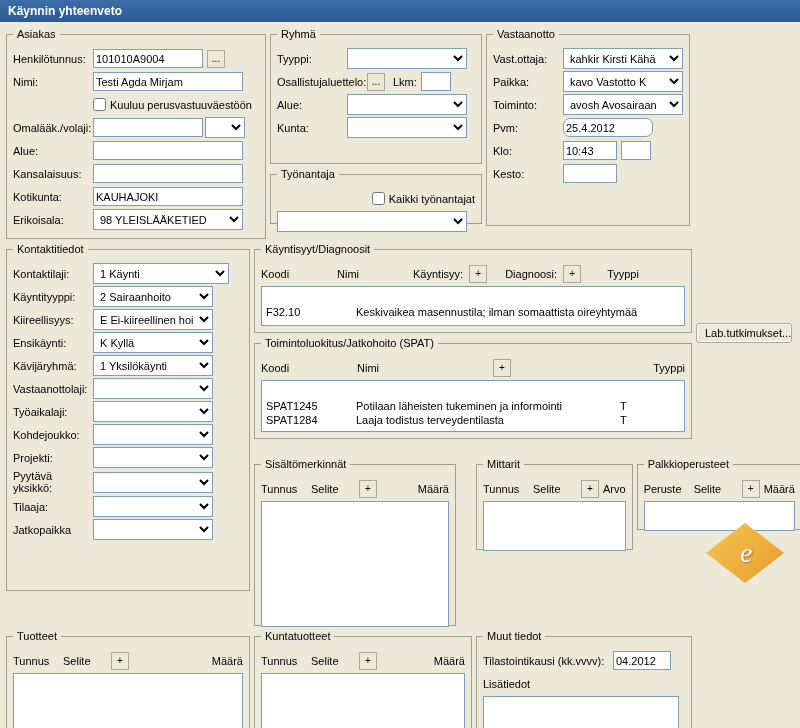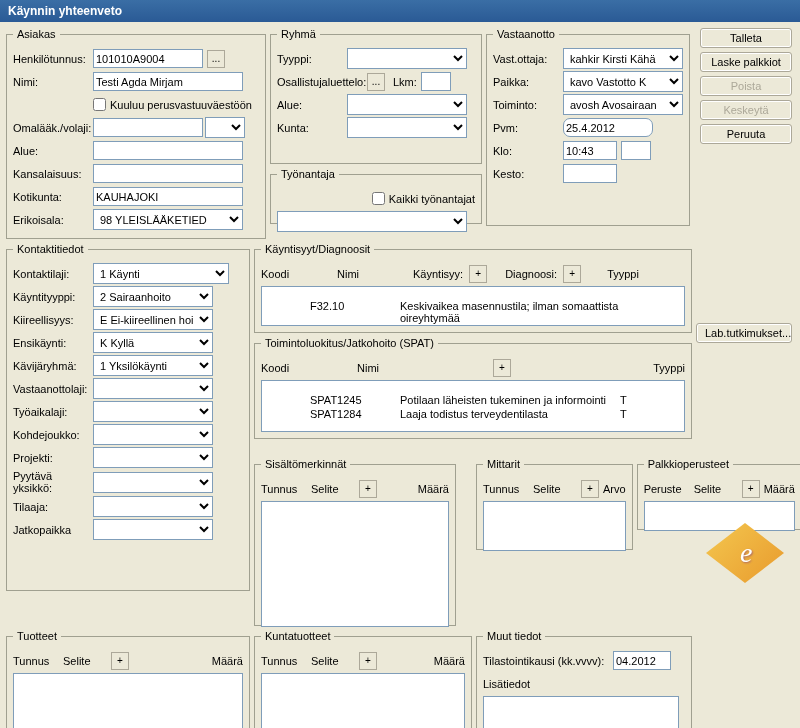--- a/index.html
+++ b/index.html
@@ -75,23 +75,22 @@
 .col-btns { flex: 1; padding-left: 6px; }
 .mid-area { display: flex; gap: 4px; margin-top: 4px; }
 .mid-left { width: 244px; }
 .mid-right { width: 438px; }
 .list-box {
   border: 1px solid #7f9db9;
   background: white;
   font-size: 11px;
 }
 .list-body {
-  padding: 12px 4px;
+  padding: 18px 4px;
   overflow: auto;
-  margin-left: 44px;
 }
 .list-row { display: flex; padding: 1px 0; }
 .logo {
   width: 78px; height: 60px;
   background: linear-gradient(135deg, #f4c74f, #e89a2d);
   clip-path: polygon(50% 0, 100% 50%, 50% 100%, 0 50%);
   position: relative;
   margin-left: 10px;
   margin-top: 20px;
 }
@@ -216,27 +215,20 @@
         <span class="label-sm">Klo:</span>
         <input type="text" style="width: 54px;" value="10:43">
         <input type="text" style="width: 30px; margin-left: 4px;">
       </div>
       <div class="row">
         <span class="label-sm">Kesto:</span>
         <input type="text" style="width: 54px;">
       </div>
     </fieldset>
 
-    <div class="col-btns">
-      <button class="btn btn-side">Talleta</button>
-      <button class="btn btn-side">Laske palkkiot</button>
-      <button class="btn btn-side" disabled="">Poista</button>
-      <button class="btn btn-side" disabled="">Keskeytä</button>
-      <button class="btn btn-side">Peruuta</button>
-    </div>
   </div>
 
   <div class="mid-area">
 
     <fieldset class="mid-left" style="height:348px">
       <legend>Kontaktitiedot</legend>
       <div class="row">
           <span class="label">Kontaktilaji:</span>
           <select style="width:136px"><option>1   Käynti</option></select>
         </div>

